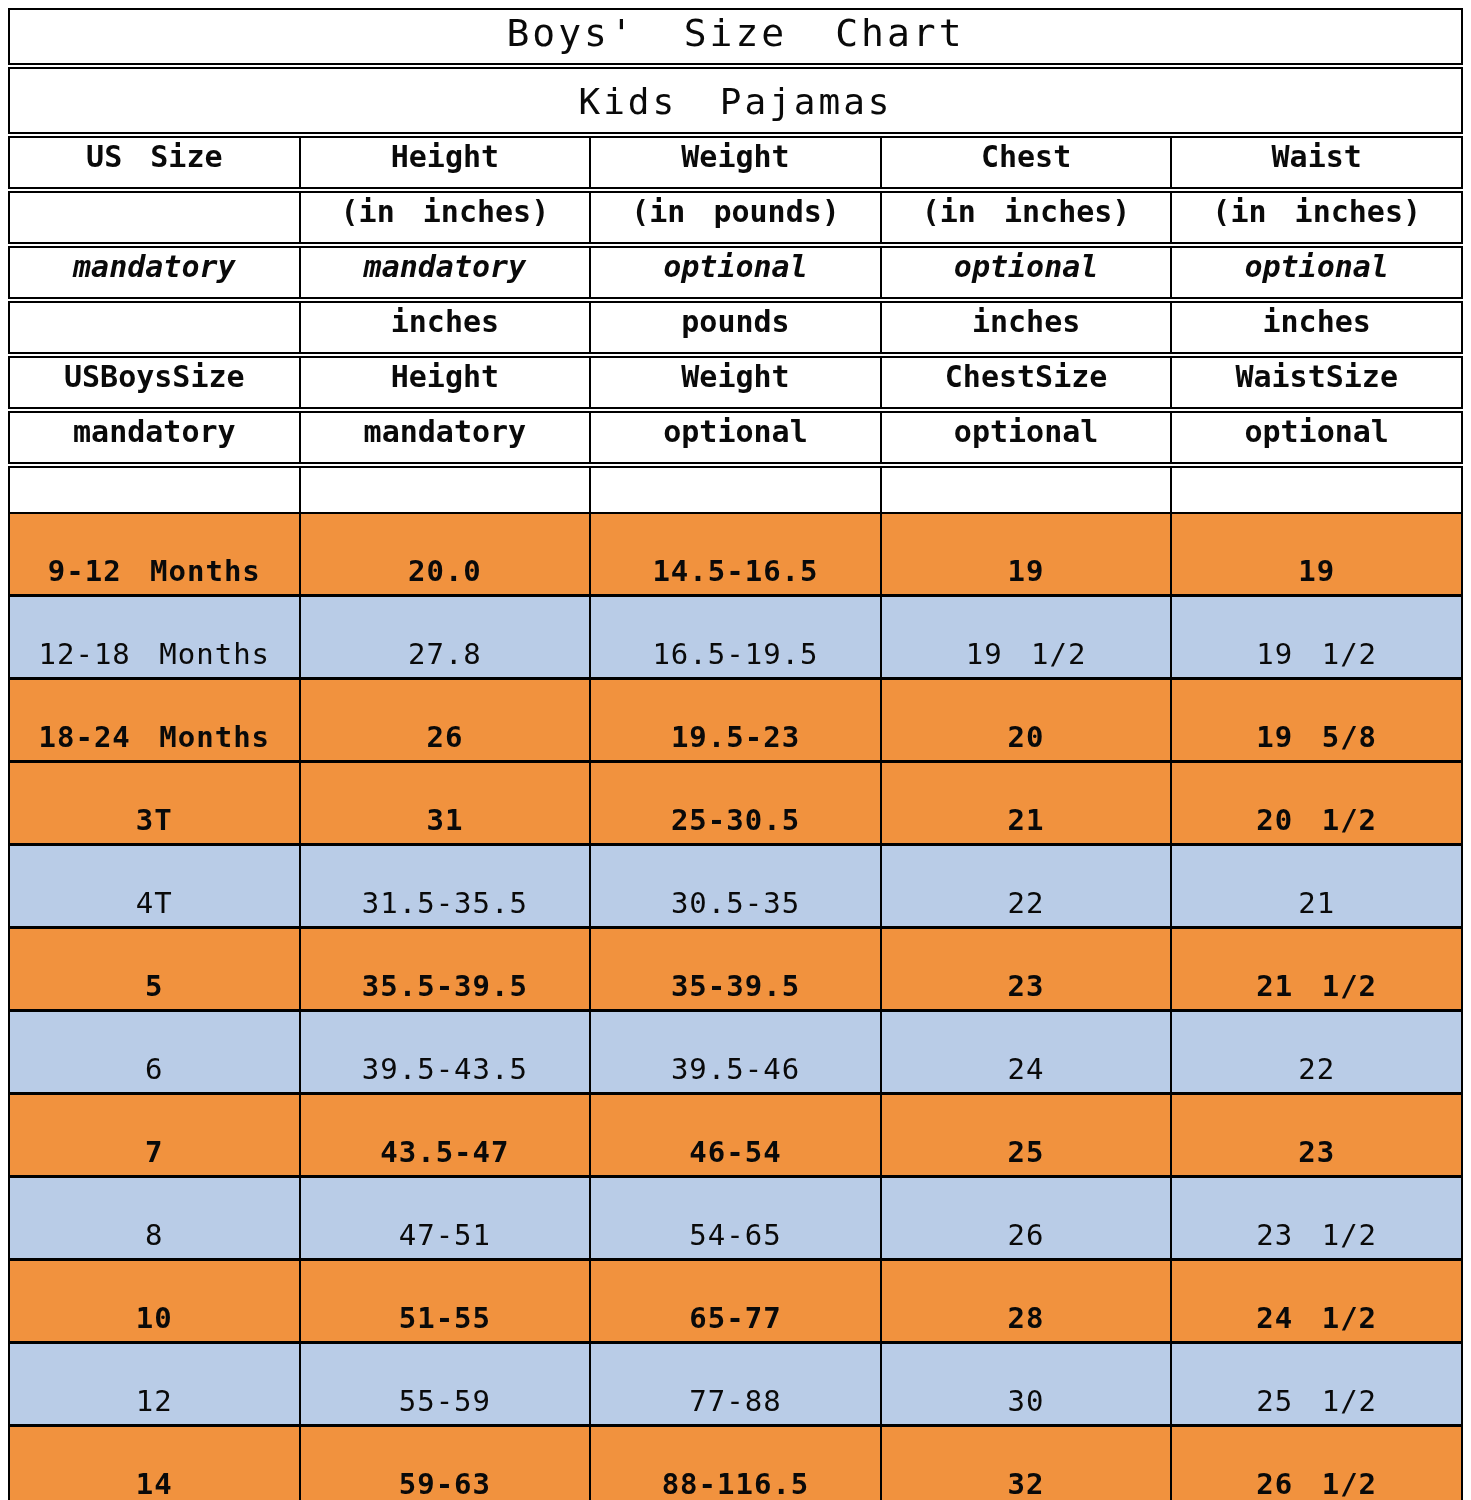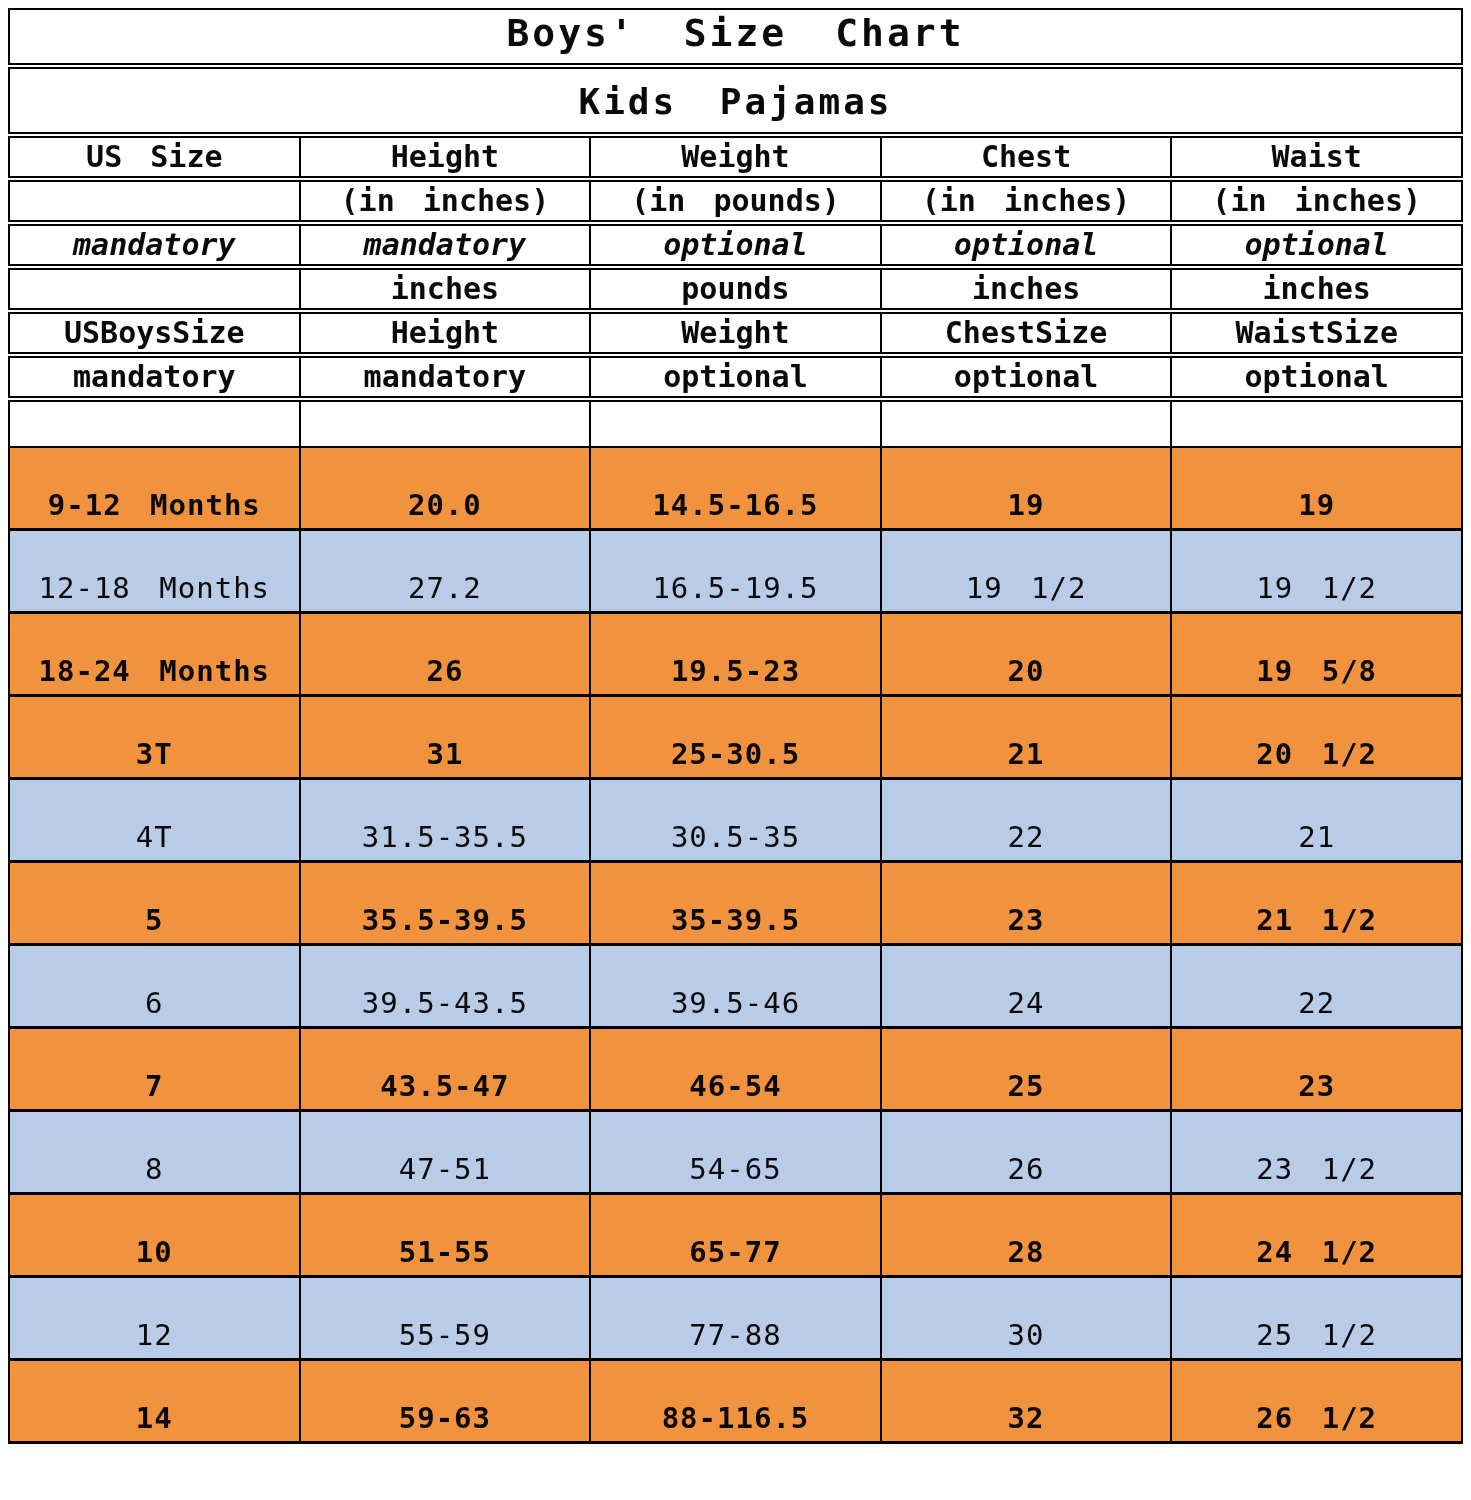--- a/index.html
+++ b/index.html
@@ -32,32 +32,32 @@
     word-spacing: 10px;
     border-left: 2px solid #000;
     border-right: 2px solid #000;
     padding: 0 2px 4px 2px;
   }
   
   .title-row td, .subtitle-row td {
     border-left: none;
     border-right: none;
     border-bottom: 6px double #000;
-    font-weight: bold;
+    font-weight: normal;
     margin-top: 30px;
   }
   .title-row td    { height: 45px; font-size: 38px; letter-spacing: 3px; word-spacing: 22px; padding-bottom: 8px; }
   .subtitle-row td { height: 53px; font-size: 36px; letter-spacing: 3px; word-spacing: 18px; padding-bottom: 10px; }
 
   .hrow td {
     height: 36px;
     font-size: 30px;
     font-weight: bold;
     border-bottom: 6px double #000;
-    padding-bottom: 2px;
+    padding-bottom: 13px;
   }
   .ital td { font-style: italic; }
 
   .empty-row td {
     height: 40px;
     border-bottom: 2px solid #000;
   }
 
   .drow td {
     height: 74px;
@@ -140,21 +140,21 @@
         </tr>
         <tr class="drow orange">
           <td>9-12 Months</td>
           <td>20.0</td>
           <td>14.5-16.5</td>
           <td>19</td>
           <td>19</td>
         </tr>
         <tr class="drow blue">
           <td>12-18 Months</td>
-          <td>27.2</td>
+          <td>27.8</td>
           <td>16.5-19.5</td>
           <td>19 1/2</td>
           <td>19 1/2</td>
         </tr>
         <tr class="drow orange">
           <td>18-24 Months</td>
           <td>26</td>
           <td>19.5-23</td>
           <td>20</td>
           <td>19 5/8</td>

